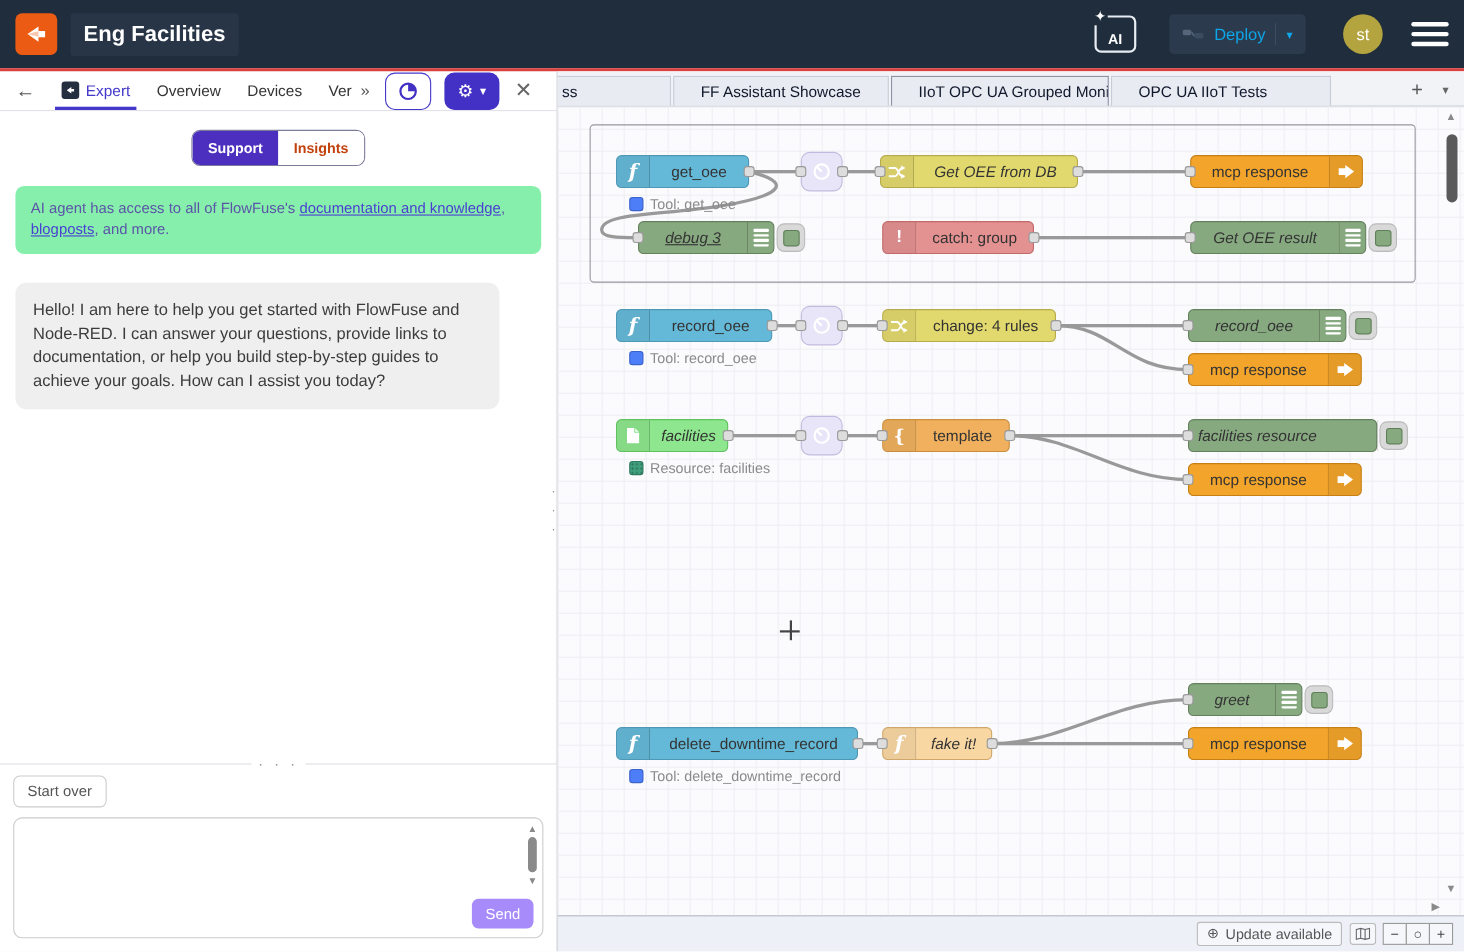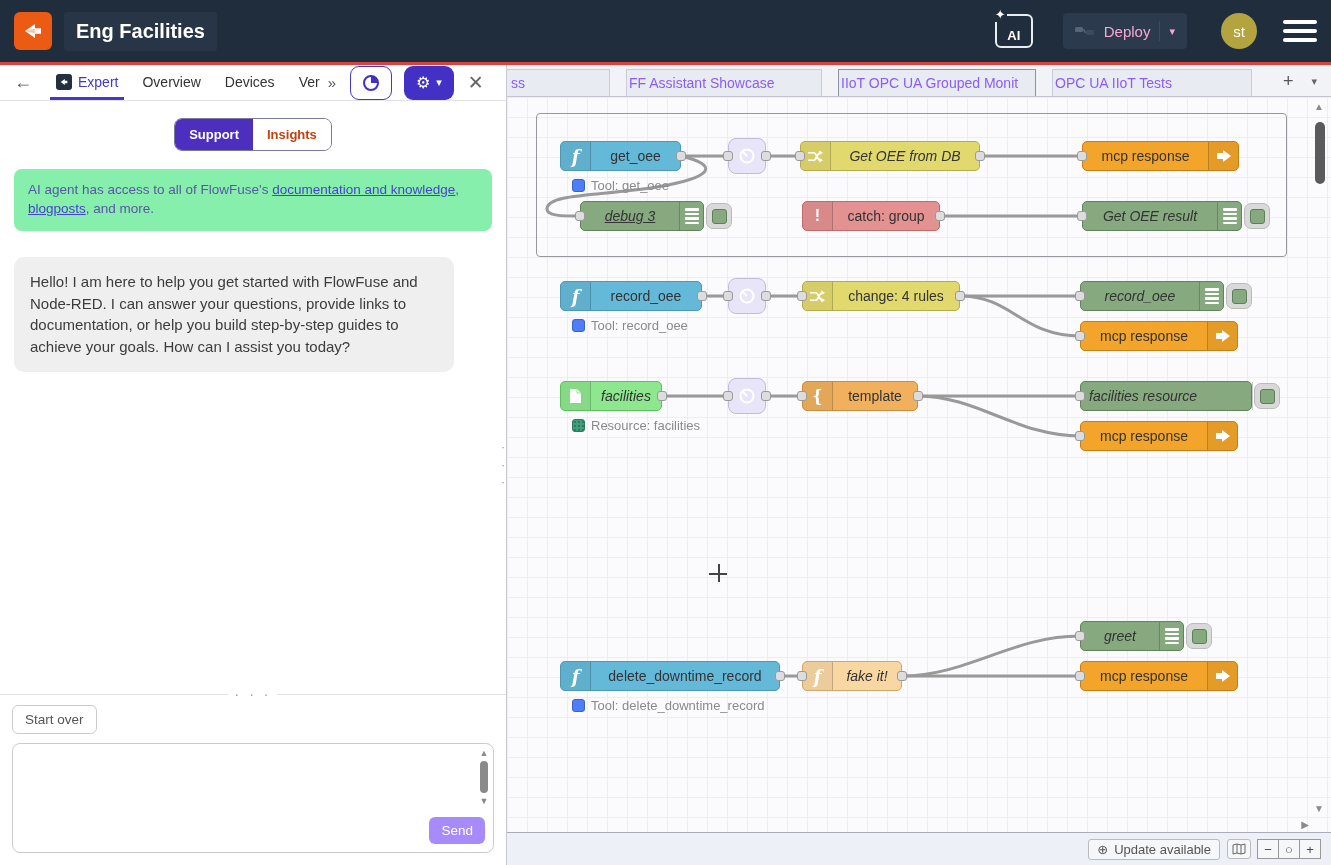--- a/index.html
+++ b/index.html
@@ -7,21 +7,21 @@
   body { font-family:"Liberation Sans","DejaVu Sans",sans-serif; background:#fff; }
   .app { position:relative; width:1331px; height:865px; display:flex; flex-direction:column; }
 
   
   .topbar { height:62px; background:#1f2d3d; display:flex; align-items:center; padding:0 14px; gap:12px; flex:none; }
   .logo { width:38px; height:38px; background:#eb5b13; border-radius:6px; display:flex; align-items:center; justify-content:center; }
   .app-title { color:#fff; font-size:20px; font-weight:600; padding:8px 12px; background:#273547; border-radius:3px; }
   .topbar .spacer { flex:1; }
   .ai-btn { position:relative; width:38px; height:34px; border:2px solid #e8edf2; border-radius:6px; color:#fff; font-weight:700; font-size:13px; display:flex; align-items:flex-end; justify-content:center; padding-bottom:3px; }
   .ai-btn .sparkle { position:absolute; top:-9px; left:-3px; color:#fff; font-size:13px; background:#1f2d3d; padding:0 1px; }
-  .deploy-btn { display:flex; align-items:center; gap:9px; background:#2b3a4c; border-radius:4px; padding:8px 12px; color:#f9a8d4; font-size:15px; margin-left:18px; }
+  .deploy-btn { display:flex; align-items:center; gap:9px; background:#2b3a4c; border-radius:4px; padding:8px 12px; color:#0ea5e9; font-size:15px; margin-left:18px; }
   .deploy-btn .dv { width:1px; height:20px; background:#3c4d61; }
   .avatar { width:36px; height:36px; border-radius:50%; background:#b3a440; color:#fff; font-size:15px; display:flex; align-items:center; justify-content:center; margin-left:22px; }
   .hamburger { width:34px; display:flex; flex-direction:column; gap:5px; margin-left:14px; cursor:pointer; }
   .hamburger span { height:4px; background:#fff; border-radius:2px; }
   .accent { height:3px; background:#d8413d; flex:none; }
 
   
   .main { flex:1; display:flex; min-height:0; }
 
   
@@ -56,21 +56,21 @@
   .input-box { margin-top:9px; height:110px; border:1px solid #ccc; border-radius:8px; position:relative; background:#fff; }
   .input-box textarea { width:calc(100% - 20px); height:100%; border:none; outline:none; resize:none; padding:8px; font-family:inherit; font-size:14px; background:transparent; }
   .ta-scroll { position:absolute; top:4px; right:3px; width:12px; display:flex; flex-direction:column; align-items:center; gap:3px; color:#8a8a8a; font-size:9px; }
   .ta-thumb { width:8px; height:32px; background:#8a8a8a; border-radius:4px; }
   .send-btn { position:absolute; right:8px; bottom:8px; background:#a78bfa; color:#fff; border:none; border-radius:6px; padding:6px 12px; font-size:13.5px; cursor:pointer; }
   .panel-resize { position:absolute; right:1px; top:50%; transform:translateY(-50%); color:#8a8a8a; font-size:11px; line-height:1.6; cursor:col-resize; }
 
   
   .editor { flex:1; display:flex; flex-direction:column; min-width:0; background:#fbfbfd; }
   .tabbar { height:32px; background:#f2f3f7; border-bottom:1px solid #c2c5d0; display:flex; align-items:flex-end; flex:none; position:relative; }
-  .ftab { height:27px; background:#e9ebf3; border:1px solid #c8ccd8; border-bottom:none; margin-right:16px; display:flex; align-items:center; padding:0 2px; font-size:14px; color:#8b5cf6; white-space:nowrap; overflow:hidden; cursor:pointer; }
+  .ftab { height:27px; background:#e9ebf3; border:1px solid #c8ccd8; border-bottom:none; margin-right:2px; display:flex; align-items:center; padding:0 24px; font-size:14px; color:#0f172a; white-space:nowrap; overflow:hidden; cursor:pointer; }
   .ftab.first { width:103px; padding-left:4px; border-left:none; }
   .ftab.hover { border-color:#8d93a5; }
   .ftab.w1 { width:196px; } .ftab.w2 { width:198px; } .ftab.w3 { width:200px; }
   .tab-ctrls { position:absolute; right:14px; top:0; height:32px; display:flex; align-items:center; gap:18px; color:#555; }
   .tab-ctrls .plus { font-size:18px; cursor:pointer; }
   .tab-ctrls .caret { font-size:11px; color:#666; cursor:pointer; }
 
   
   .canvas { position:relative; flex:1; overflow:hidden;
     background-color:#fbfbfd;

